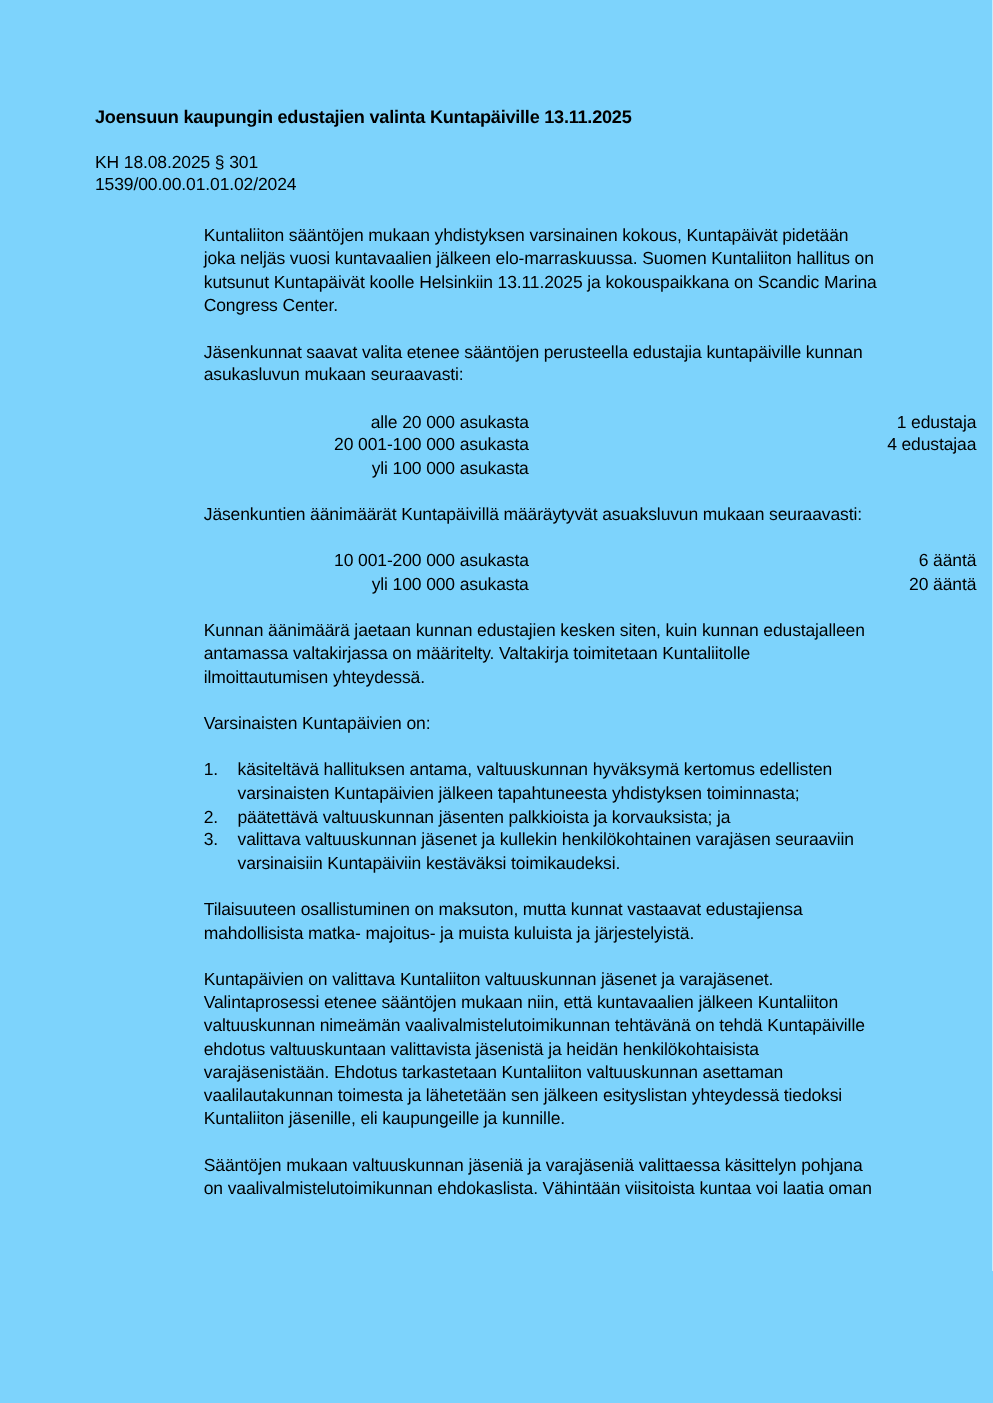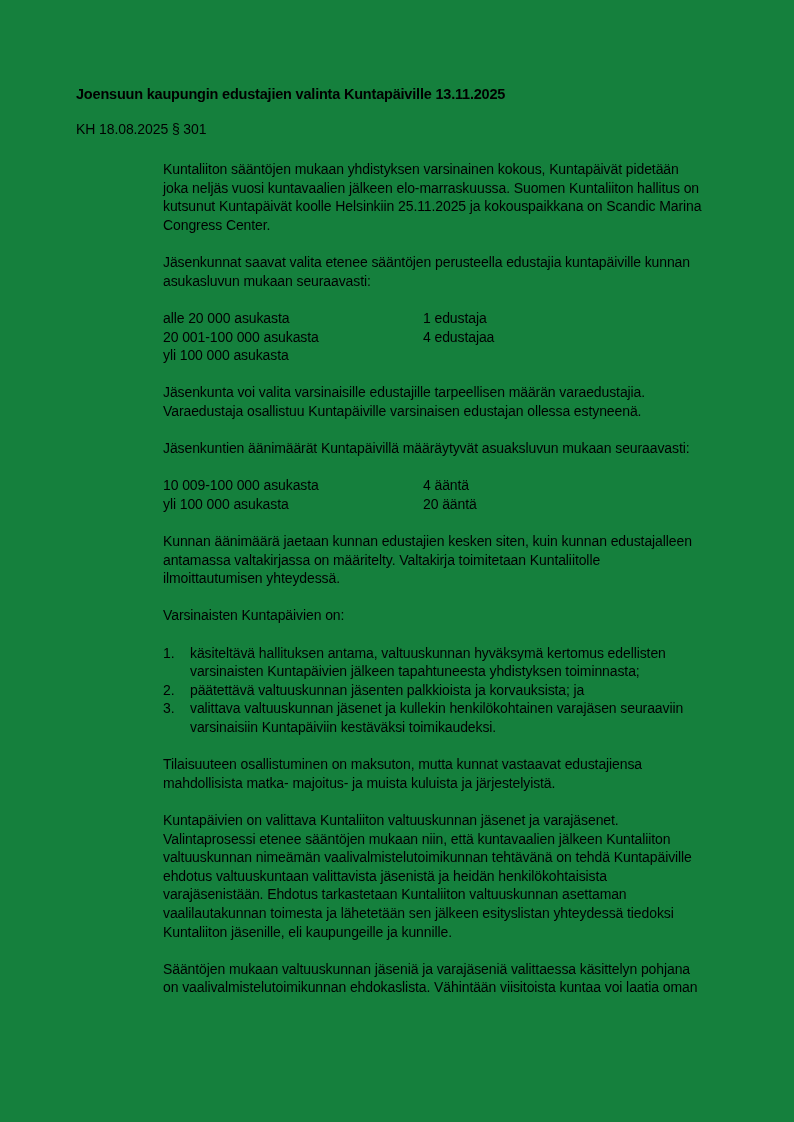--- a/index.html
+++ b/index.html
@@ -6,21 +6,21 @@
   html, body {
     margin: 0;
     padding: 0;
     background: #ffffff;
   }
   .page {
     position: relative;
     width: 794px;
     height: 1122px;
     margin: 0 auto;
-    background: #15803d;
+    background: #7dd3fc;
     color: #000000;
     font-family: "Liberation Sans", "DejaVu Sans", sans-serif;
     font-size: 14px;
     line-height: 18.6px;
     letter-spacing: -0.1px;
     box-sizing: border-box;
     padding: 85px 40px 0 76px;
     overflow: hidden;
   }
   .doc-title {
@@ -39,20 +39,21 @@
   .doc-body {
     margin-left: 87px;
     width: 618px;
   }
   .para {
     margin: 0 0 18.6px 0;
     white-space: pre-line;
   }
   .kv-table {
     margin: 0 0 18.6px 0;
+    text-align: right;
   }
   .kv-row {
     display: flex;
   }
   .kv-left {
     width: 260px;
     flex: 0 0 260px;
   }
   .kv-right {
     flex: 1;
@@ -74,55 +75,54 @@
 </style>
 </head>
 <body>
 
 <div class="page">
 
   <h1 class="doc-title">Joensuun kaupungin edustajien valinta Kuntapäiville 13.11.2025</h1>
 
   <div class="doc-meta">
     <div>KH 18.08.2025 § 301</div>
+    <div>1539/00.00.01.01.02/2024</div>
   </div>
 
   <div class="doc-body">
 
     <p class="para">Kuntaliiton sääntöjen mukaan yhdistyksen varsinainen kokous, Kuntapäivät pidetään
 joka neljäs vuosi kuntavaalien jälkeen elo-marraskuussa. Suomen Kuntaliiton hallitus on
-kutsunut Kuntapäivät koolle Helsinkiin 25.11.2025 ja kokouspaikkana on Scandic Marina
+kutsunut Kuntapäivät koolle Helsinkiin 13.11.2025 ja kokouspaikkana on Scandic Marina
 Congress Center.</p>
 
     <p class="para">Jäsenkunnat saavat valita etenee sääntöjen perusteella edustajia kuntapäiville kunnan
 asukasluvun mukaan seuraavasti:</p>
 
     <div class="kv-table">
       <div class="kv-row">
         <span class="kv-left">alle 20 000 asukasta</span>
         <span class="kv-right">1 edustaja</span>
       </div>
       <div class="kv-row">
         <span class="kv-left">20 001-100 000 asukasta</span>
         <span class="kv-right">4 edustajaa</span>
       </div>
       <div class="kv-row">
         <span class="kv-left">yli 100 000 asukasta</span>
       </div>
     </div>
 
-    <p class="para">Jäsenkunta voi valita varsinaisille edustajille tarpeellisen määrän varaedustajia.
-Varaedustaja osallistuu Kuntapäiville varsinaisen edustajan ollessa estyneenä.</p>
 
     <p class="para">Jäsenkuntien äänimäärät Kuntapäivillä määräytyvät asuaksluvun mukaan seuraavasti:</p>
 
     <div class="kv-table">
       <div class="kv-row">
-        <span class="kv-left">10 009-100 000 asukasta</span>
-        <span class="kv-right">4 ääntä</span>
+        <span class="kv-left">10 001-200 000 asukasta</span>
+        <span class="kv-right">6 ääntä</span>
       </div>
       <div class="kv-row">
         <span class="kv-left">yli 100 000 asukasta</span>
         <span class="kv-right">20 ääntä</span>
       </div>
     </div>
 
     <p class="para">Kunnan äänimäärä jaetaan kunnan edustajien kesken siten, kuin kunnan edustajalleen
 antamassa valtakirjassa on määritelty. Valtakirja toimitetaan Kuntaliitolle
 ilmoittautumisen yhteydessä.</p>

